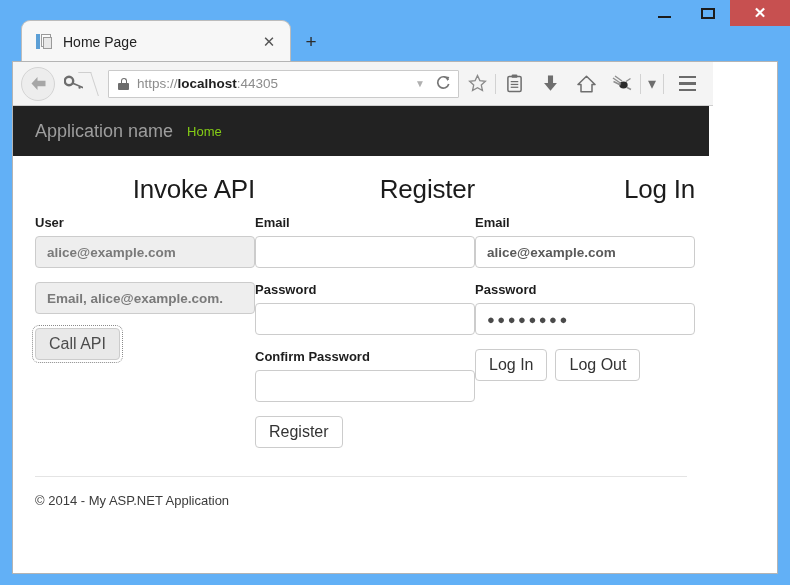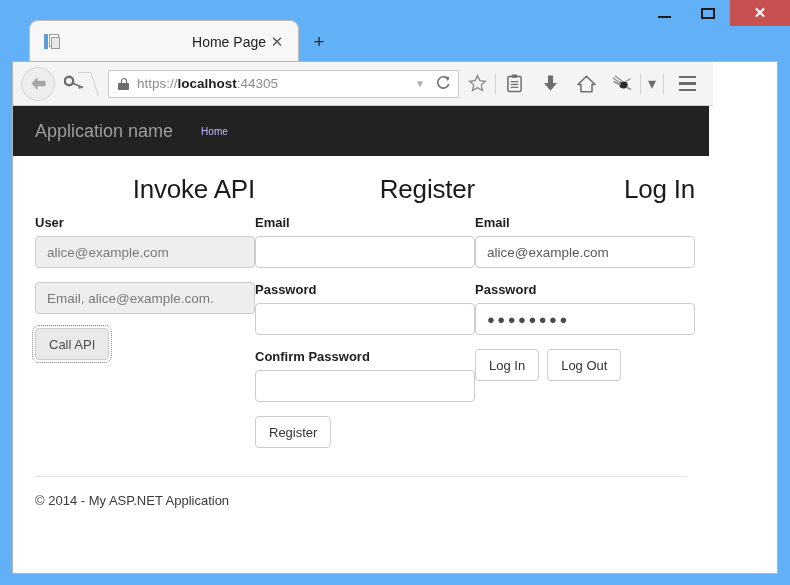--- a/index.html
+++ b/index.html
@@ -53,22 +53,22 @@
     background: #c75050;
     color: #ffffff;
     font-size: 15px;
     font-family: "Liberation Sans", sans-serif;
     font-weight: bold;
   }
 
   
   #tabstrip {
     position: absolute;
-    left: 12px; top: 20px;
-    width: 766px; height: 42px; text-align: right;
+    left: 4px; top: 20px;
+    width: 766px; height: 42px;
   }
   #tab-home {
     position: absolute;
     left: 17px; top: 0px;
     width: 270px; height: 42px;
     background: #f7f7f7;
     border-radius: 9px 9px 0 0;
     border: 1px solid #bcbcbc;
     border-bottom: none;
     box-sizing: border-box;
@@ -256,23 +256,23 @@
     background: #222222;
     display: flex;
     align-items: center;
   }
   #nav-brand {
     margin-left: 22px;
     font-size: 18px;
     color: #9d9d9d;
   }
   #nav-link-home {
-    margin-left: 28px;
-    font-size: 10px;
-    color: #c4b5fd;
+    margin-left: 14px;
+    font-size: 13px;
+    color: #84cc16;
   }
   #content-area {
     padding: 0 22px;
     position: relative;
   }
   #columns {
     display: flex;
     padding-top: 18px;
   }
   .col { width: 250px; }
@@ -297,39 +297,40 @@
     border-radius: 4px;
     background: #ffffff;
     box-sizing: border-box;
     font-size: 13.5px;
     color: #5a5a5a;
     padding: 0 11px;
     font-family: "Liberation Sans", sans-serif;
     margin-bottom: 14px;
     display: flex;
     align-items: center;
+    font-weight: bold;
   }
   .field-input.readonly {
     background: #eeeeee;
     color: #7a7a7a;
   }
   .dots {
     letter-spacing: 2.5px;
     font-size: 13px;
     color: #4a4a4a;
   }
   .btn {
     display: inline-flex;
     align-items: center; justify-content: center;
     height: 32px;
     padding: 0 13px;
     border: 1px solid #cccccc;
     border-radius: 4px;
     background: #ffffff;
-    font-size: 13px;
+    font-size: 16px;
     color: #333333;
     font-family: "Liberation Sans", sans-serif;
     box-sizing: border-box;
   }
   .btn.focused {
     background: #e9e9e9;
     outline: 1px dotted #8a8a8a;
     outline-offset: 2px;
     color: #4c4c4c;
   }

